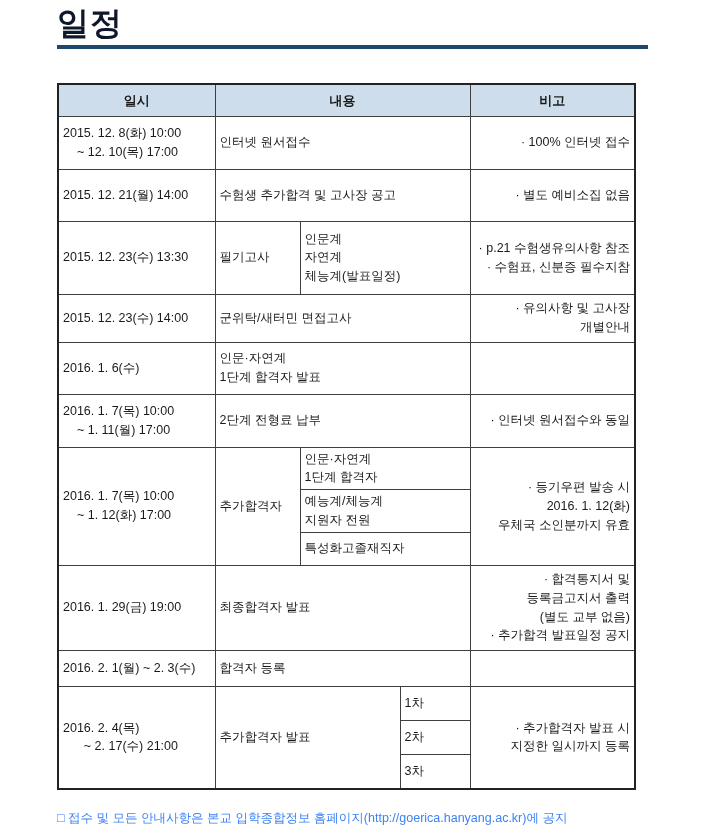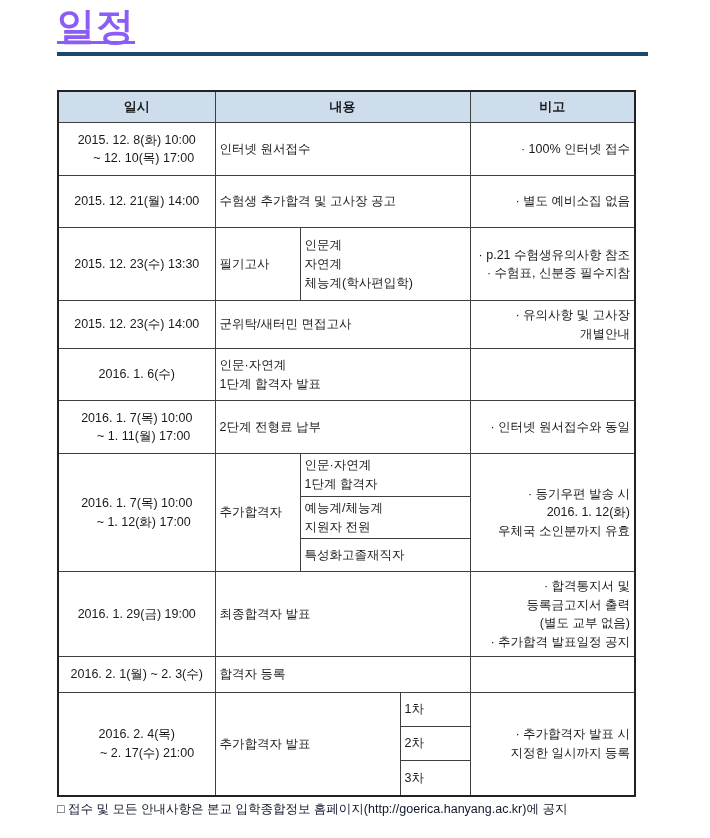--- a/index.html
+++ b/index.html
@@ -7,26 +7,25 @@
     width:710px; height:838px;
     background:#ffffff;
     font-family:"Liberation Sans","DejaVu Sans",sans-serif;
     color:#1a1a1a;
     position:relative;
     overflow:hidden;
   }
   .page { position:absolute; left:57px; top:6px; width:592px; }
 
   .title {
-    font-size:38px;
+    font-size:32px;
     font-weight:bold;
-    color:#8b5cf6;
+    color:#0f172a;
     letter-spacing:1px;
     line-height:1.1;
-    text-decoration:underline;
   }
   .title-rule {
     width:591px; height:4px;
     background:#1c4870;
     margin-top:4px;
   }
 
   table.schedule {
     border-collapse:collapse;
     table-layout:fixed;
@@ -42,36 +41,36 @@
     line-height:1.5;
     overflow:hidden;
   }
   tr.head td {
     background:#cdddec;
     font-weight:bold;
     text-align:center;
     font-size:13px;
   }
   td.date {
-    text-align:center;
+    text-align:left;
     padding-left:12px;
     white-space:pre-wrap;
   }
   td.center {
     white-space:pre-line;
   }
   td.note {
     text-align:right;
     padding-left:7px;
     white-space:pre-wrap;
   }
   .footer {
-    margin-top:4px;
+    margin-top:20px;
     font-size:12.5px;
-    color:#0f172a;
+    color:#3b82f6;
     white-space:pre;
   }
 </style>
 </head>
 <body>
 
 <div class="page">
 
   <div class="title">일정</div>
   <div class="title-rule"></div>
@@ -103,21 +102,21 @@
       <td class="date">2015. 12. 21(월) 14:00</td>
       <td colspan="3" class="center">수험생 추가합격 및 고사장 공고</td>
       <td class="note">· 별도 예비소집 없음</td>
     </tr>
 
     <tr style="height:73px">
       <td class="date">2015. 12. 23(수) 13:30</td>
       <td class="center">필기고사</td>
       <td colspan="2" class="center">인문계
 자연계
-체능계(학사편입학)</td>
+체능계(발표일정)</td>
       <td class="note">· p.21 수험생유의사항 참조
 · 수험표, 신분증 필수지참</td>
     </tr>
 
     <tr style="height:48px">
       <td class="date">2015. 12. 23(수) 14:00</td>
       <td colspan="3" class="center">군위탁/새터민 면접고사</td>
       <td class="note">· 유의사항 및 고사장
   개별안내</td>
     </tr>

